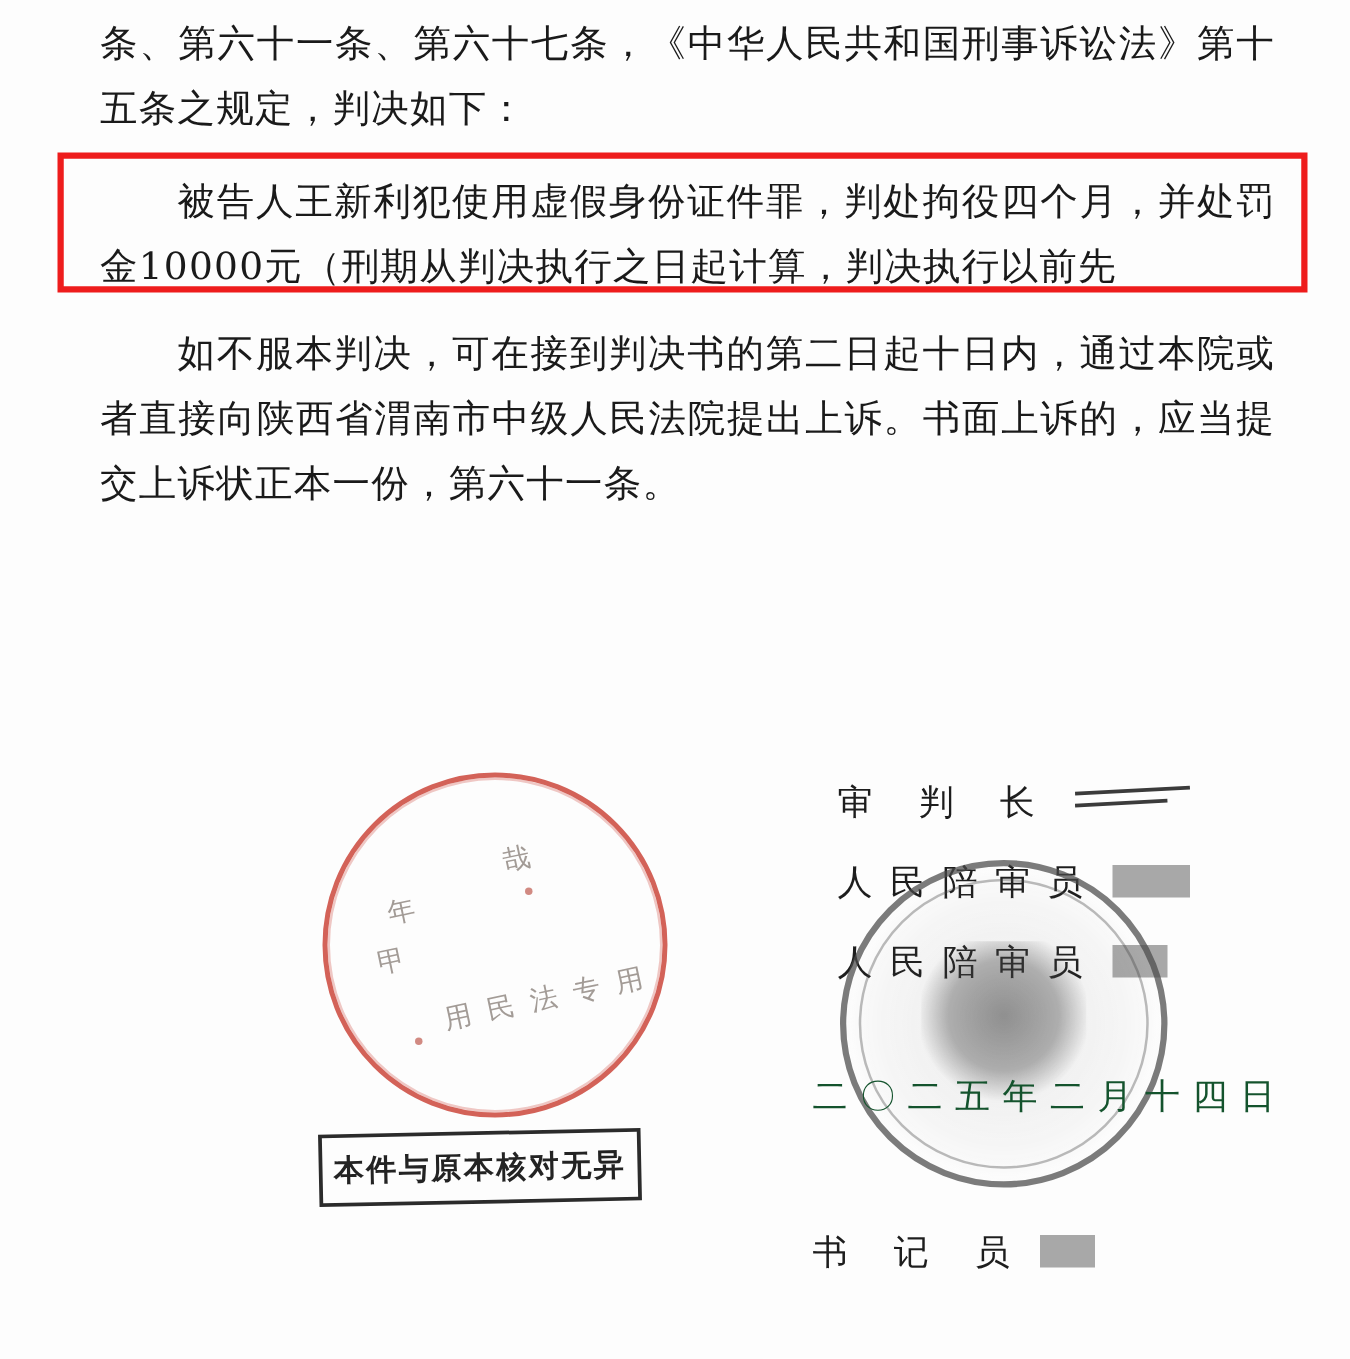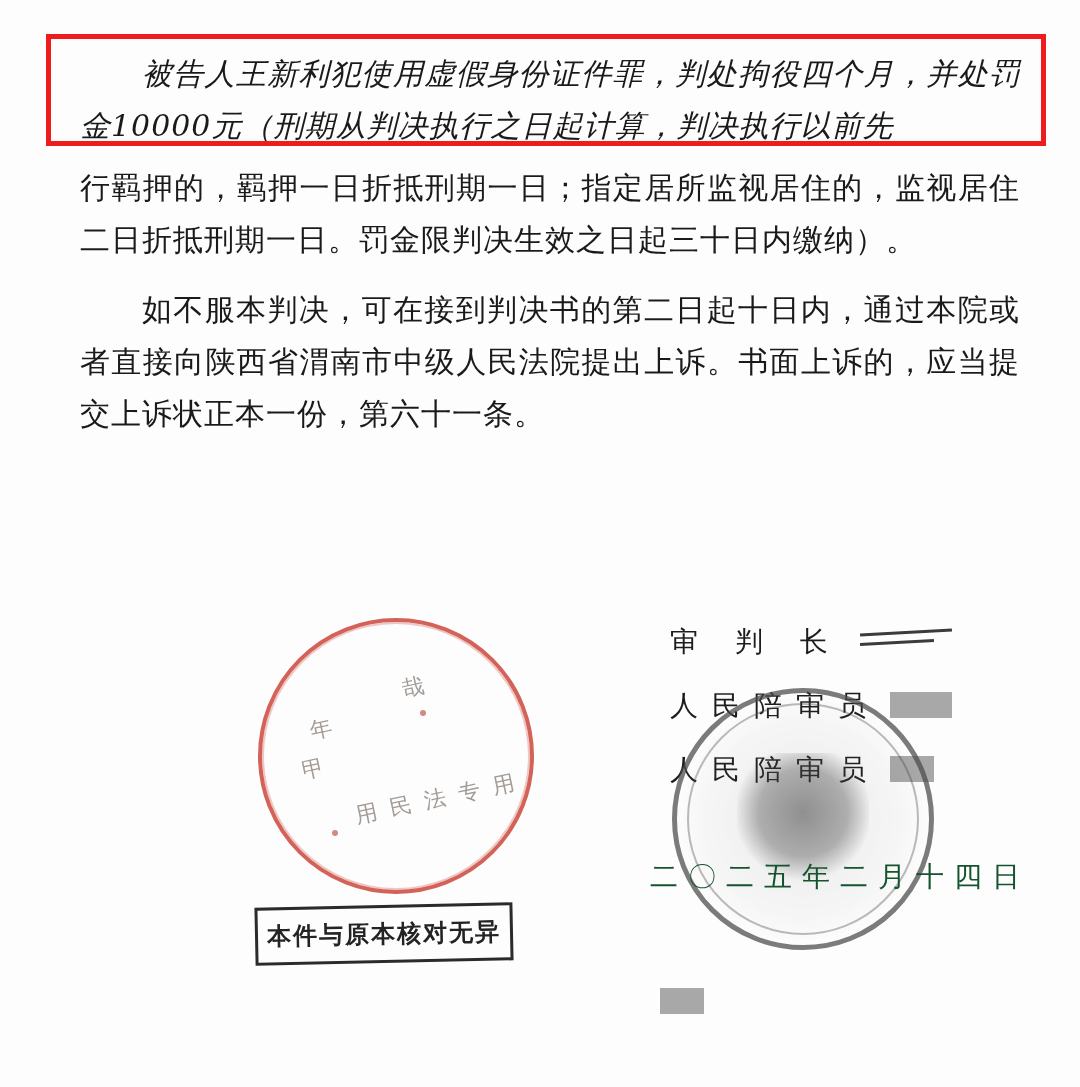--- a/index.html
+++ b/index.html
@@ -32,22 +32,21 @@
     letter-spacing: 1px;
     text-align: justify;
     text-justify: inter-character;
     margin: 0 0 0 0;
   }
   .indent {
     text-indent: 62px;
   }
   .highlight-block {
     position: relative;
-    margin-top: 38px;
-    font-style: italic;
+    margin-top: 22px;
   }
   .redbox {
     position: absolute;
     left: -34px;
     top: -14px;
     width: 1000px;
     height: 112px;
     border: 5px solid #ee1c1c;
     box-sizing: border-box;
     pointer-events: none;
@@ -216,27 +215,27 @@
     border: 2px solid rgba(70,70,70,0.5);
   }
 </style>
 </head>
 <body>
 
 <div class="page">
 
   <div class="doc-body">
 
+    <p class="para">条、第六十一条、第六十七条，《中华人民共和国刑事诉讼法》第十五条之规定，判决如下：</p>
 
     <div class="highlight-block">
       <div class="redbox"></div>
       <p class="para indent">被告人王新利犯使用虚假身份证件罪，判处拘役四个月，并处罚金10000元（刑期从判决执行之日起计算，判决执行以前先</p>
     </div>
 
-    <p class="para para-after">行羁押的，羁押一日折抵刑期一日；指定居所监视居住的，监视居住二日折抵刑期一日。罚金限判决生效之日起三十日内缴纳）。</p>
 
     <p class="para indent para-block2">如不服本判决，可在接到判决书的第二日起十日内，通过本院或者直接向陕西省渭南市中级人民法院提出上诉。书面上诉的，应当提交上诉状正本一份，第六十一条。</p>
   </div>
 
   <div class="sign-area">
 
     <div class="seal-round">
       <div class="ink">
         <div class="seal-ink-txt" style="left:110px; top:10px;">哉</div>
         <div class="seal-ink-txt" style="left:18px; top:52px;">年</div>
@@ -265,18 +264,18 @@
 
     <div class="seal-court">
       <div class="ring-txt"></div>
       <div class="star"></div>
     </div>
 
     <div class="date-line">二〇二五年二月十四日</div>
 
     <div class="sig-col-bottom">
       <div class="sig-line">
-        <span class="redact small"></span>
+        <span>书 记 员</span><span class="redact small"></span>
       </div>
     </div>
 
   </div>
 </div>
 
 </body></html>

